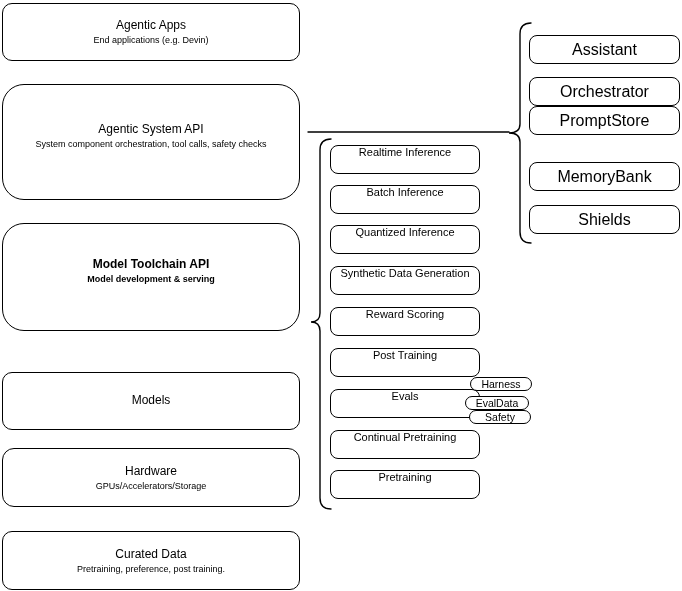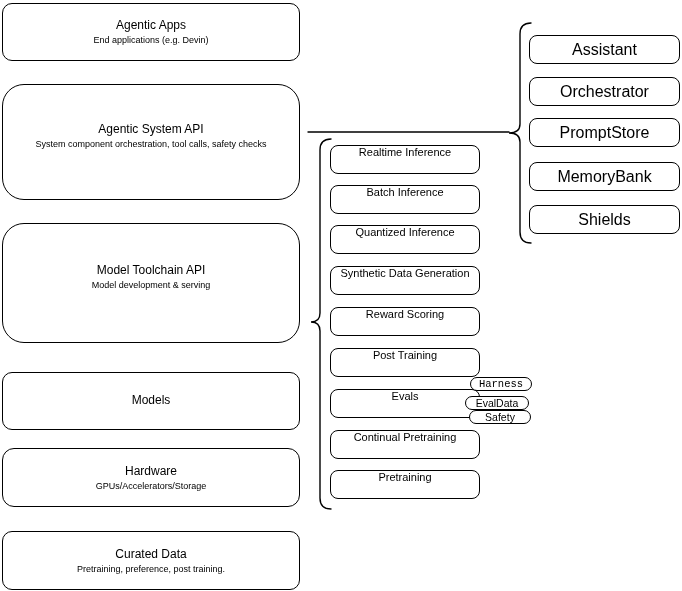--- a/index.html
+++ b/index.html
@@ -115,21 +115,21 @@
     </div>
   </div>
 
   <div class="bigbox r22 lift" style="top:84px; height:116px;">
     <div class="tb">
       <div class="title">Agentic System API</div>
       <div class="subtitle">System component orchestration, tool calls, safety checks</div>
     </div>
   </div>
 
-  <div class="bigbox r22 lift" style="top:223px; height:120px;">
+  <div class="bigbox r22 lift" style="top:223px; height:108px;font-weight:bold;">
     <div class="tb">
       <div class="title">Model Toolchain API</div>
       <div class="subtitle">Model development &amp; serving</div>
     </div>
   </div>
 
   <div class="bigbox r10" style="top:372px; height:58px;">
     <div class="tb">
       <div class="title">Models</div>
     </div>
@@ -170,37 +170,37 @@
   <div class="midbox" style="top:389px;">
     <span>Evals</span>
   </div>
   <div class="midbox" style="top:470px;">
     <span>Pretraining</span>
   </div>
   <div class="midbox" style="top:430px;">
     <span>Continual Pretraining</span>
   </div>
 
-  <div class="pill" style="left:470px; top:377px; width:62px; height:14px;font-family:Liberation Mono, monospace;">
+  <div class="pill" style="left:470px; top:377px; width:62px; height:14px;">
     <span>Harness</span>
   </div>
   <div class="pill" style="left:465px; top:396px; width:64px; height:14px;">
     <span>EvalData</span>
   </div>
   <div class="pill" style="left:469px; top:410px; width:62px; height:14px;">
     <span>Safety</span>
   </div>
 
   <div class="rightbox" style="top:35px;">
     <span>Assistant</span>
   </div>
   <div class="rightbox" style="top:77px;">
     <span>Orchestrator</span>
   </div>
-  <div class="rightbox" style="top:118px;">
+  <div class="rightbox" style="top:106px;">
     <span>PromptStore</span>
   </div>
   <div class="rightbox" style="top:162px;">
     <span>MemoryBank</span>
   </div>
   <div class="rightbox" style="top:205px;">
     <span>Shields</span>
   </div>
 
 </div>

